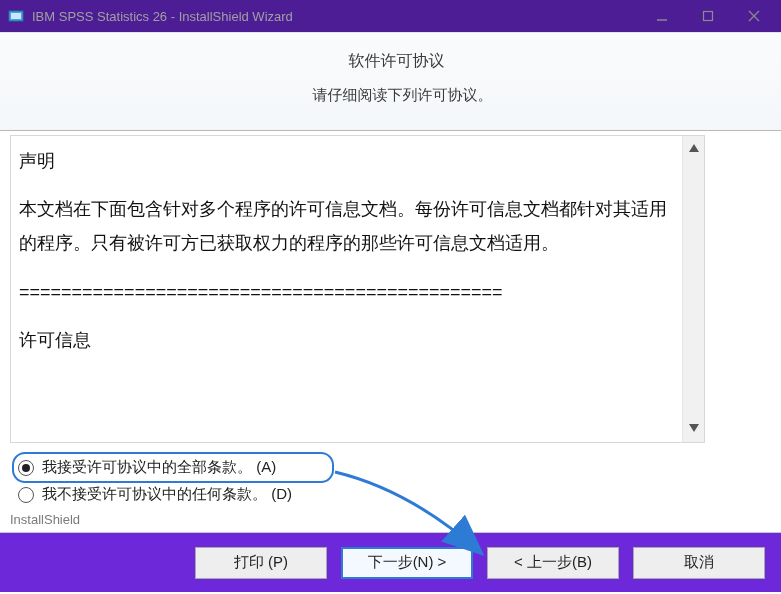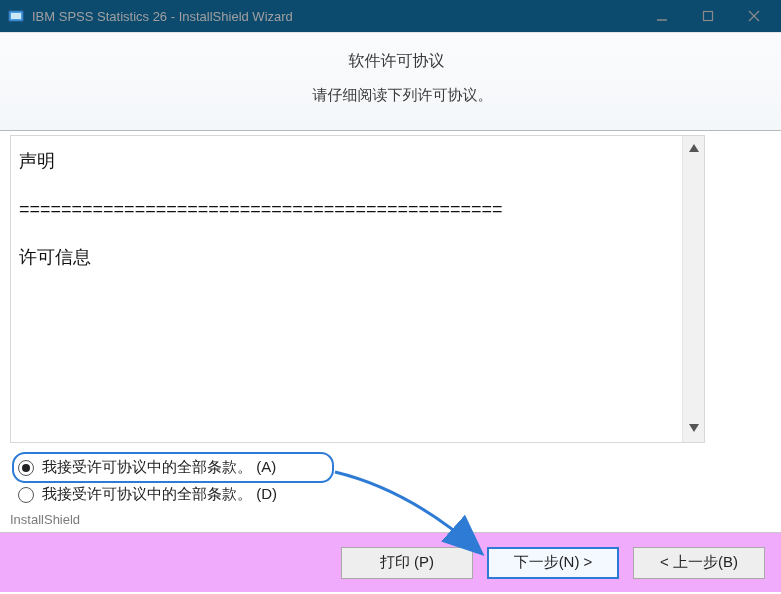--- a/index.html
+++ b/index.html
@@ -6,21 +6,21 @@
   body {
     font-family: "Microsoft YaHei", "Segoe UI", Tahoma, sans-serif;
     background: #fff;
     width: 781px;
     height: 594px;
     overflow: hidden;
     position: relative;
   }
   .titlebar {
     height: 32px;
-    background: #0c4a6e;
+    background: #4c1d95;
     border-bottom: 1px solid #e5e5e5;
     display: flex;
     align-items: center;
     padding: 16px 4px;
     color: #a0a0a0;
     font-size: 13px;
   }
   .titlebar .app-icon { width: 20px; height: 20px; margin: 0 6px 0 2px; display:flex; align-items:center; justify-content:center;}
   .titlebar .title { flex: 1; }
   .titlebar .winbtn {
@@ -107,21 +107,21 @@
   .footer {
     position:absolute;
     left: 0; right:0; top: 532px;
     border-top: 1px solid #c8c8c8;
     height: 60px;
     display:flex;
     align-items:center;
     justify-content:flex-end;
     gap: 14px;
     padding: 0 16px 0 0;
-    background:#f0abfc;
+    background:#6d28d9;
   }
   .btn {
     width: 132px;
     height: 32px;
     border: 1px solid #a9a9a9;
     background: #eee;
     font-size: 15px;
     color: #222;
     display:flex; align-items:center; justify-content:center;
     cursor: pointer;
@@ -164,20 +164,21 @@
 </div>
 
 <div class="header-area">
   <div class="h1">软件许可协议</div>
   <div class="h2">请仔细阅读下列许可协议。</div>
 </div>
 
 <div class="license-box">
   <div class="license-text">
     <p>声明</p>
+    <p>本文档在下面包含针对多个程序的许可信息文档。每份许可信息文档都针对其适用的程序。只有被许可方已获取权力的程序的那些许可信息文档适用。</p>
     <p class="sep">==============================================</p>
     <p>许可信息</p>
   </div>
   <div class="scrollbar">
     <span class="scroll-arrow">
       <svg width="12" height="10" viewBox="0 0 12 10">
           <polygon points="6,1 11,9 1,9" fill="#555"></polygon>
         </svg>
     </span>
     <span class="scroll-arrow">
@@ -190,30 +191,31 @@
 
 <div class="radio-area">
   <div class="radio-row selected-box">
     <span class="radio-circle">
         <span class="dot"></span>
       </span>
     <span>我接受许可协议中的全部条款。 (A)</span>
   </div>
   <div class="radio-row">
     <span class="radio-circle"></span>
-    <span>我接受许可协议中的全部条款。 (D)</span>
+    <span>我不接受许可协议中的任何条款。 (D)</span>
   </div>
 </div>
 
 <div class="brand">InstallShield</div>
 
 <div class="footer">
   <button class="btn">打印 (P)</button>
   <button class="btn primary">下一步(N) &gt;</button>
   <button class="btn">&lt; 上一步(B)</button>
+  <button class="btn">取消</button>
 </div>
 
 <svg class="arrow-svg" width="170" height="105">
   <defs>
     <marker id="ah" markerWidth="14" markerHeight="12" refX="12" refY="6" orient="auto">
       <polygon points="0,0 14,6 0,12" fill="#2e7bd6"></polygon>
     </marker>
   </defs>
   <path d="M 5 12 Q 80 30 150 92" stroke="#2e7bd6" stroke-width="3" fill="none" marker-end="url(#ah)"></path>
 </svg>

